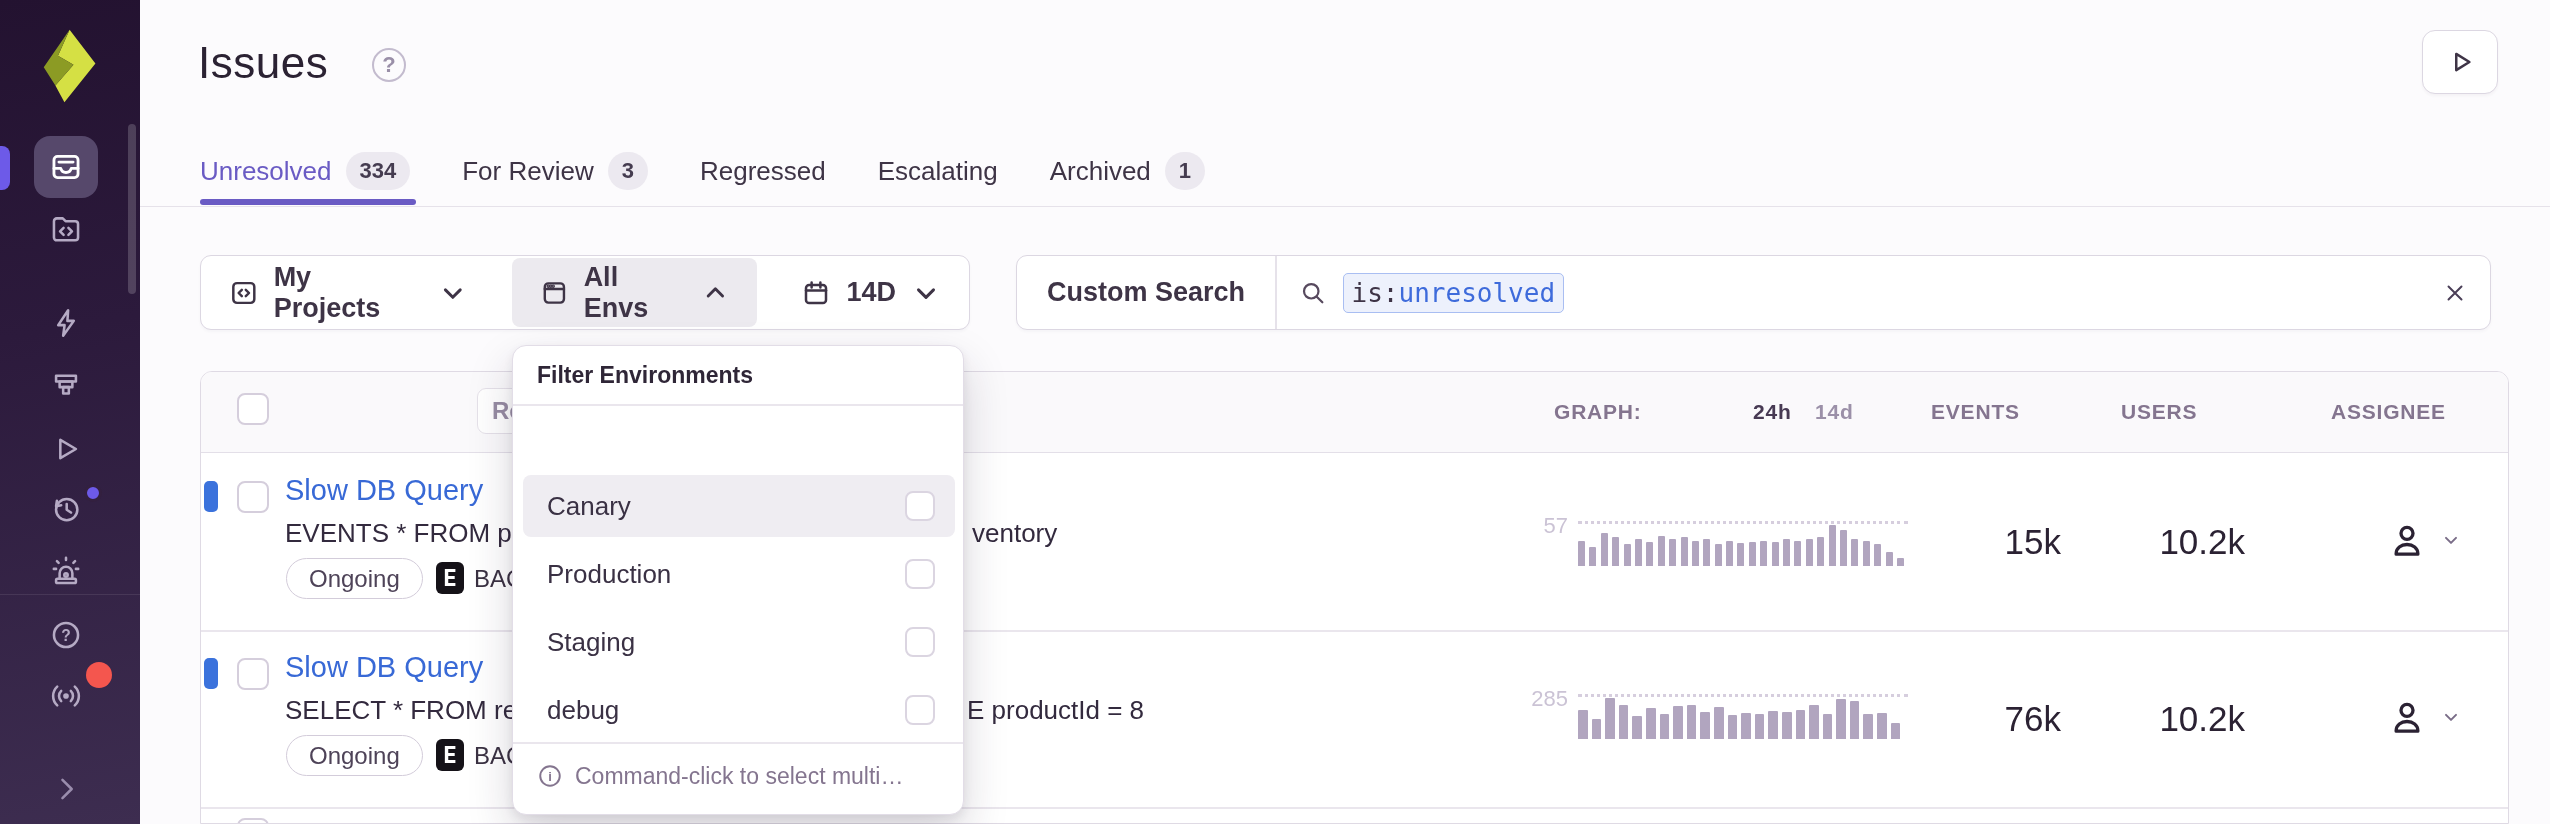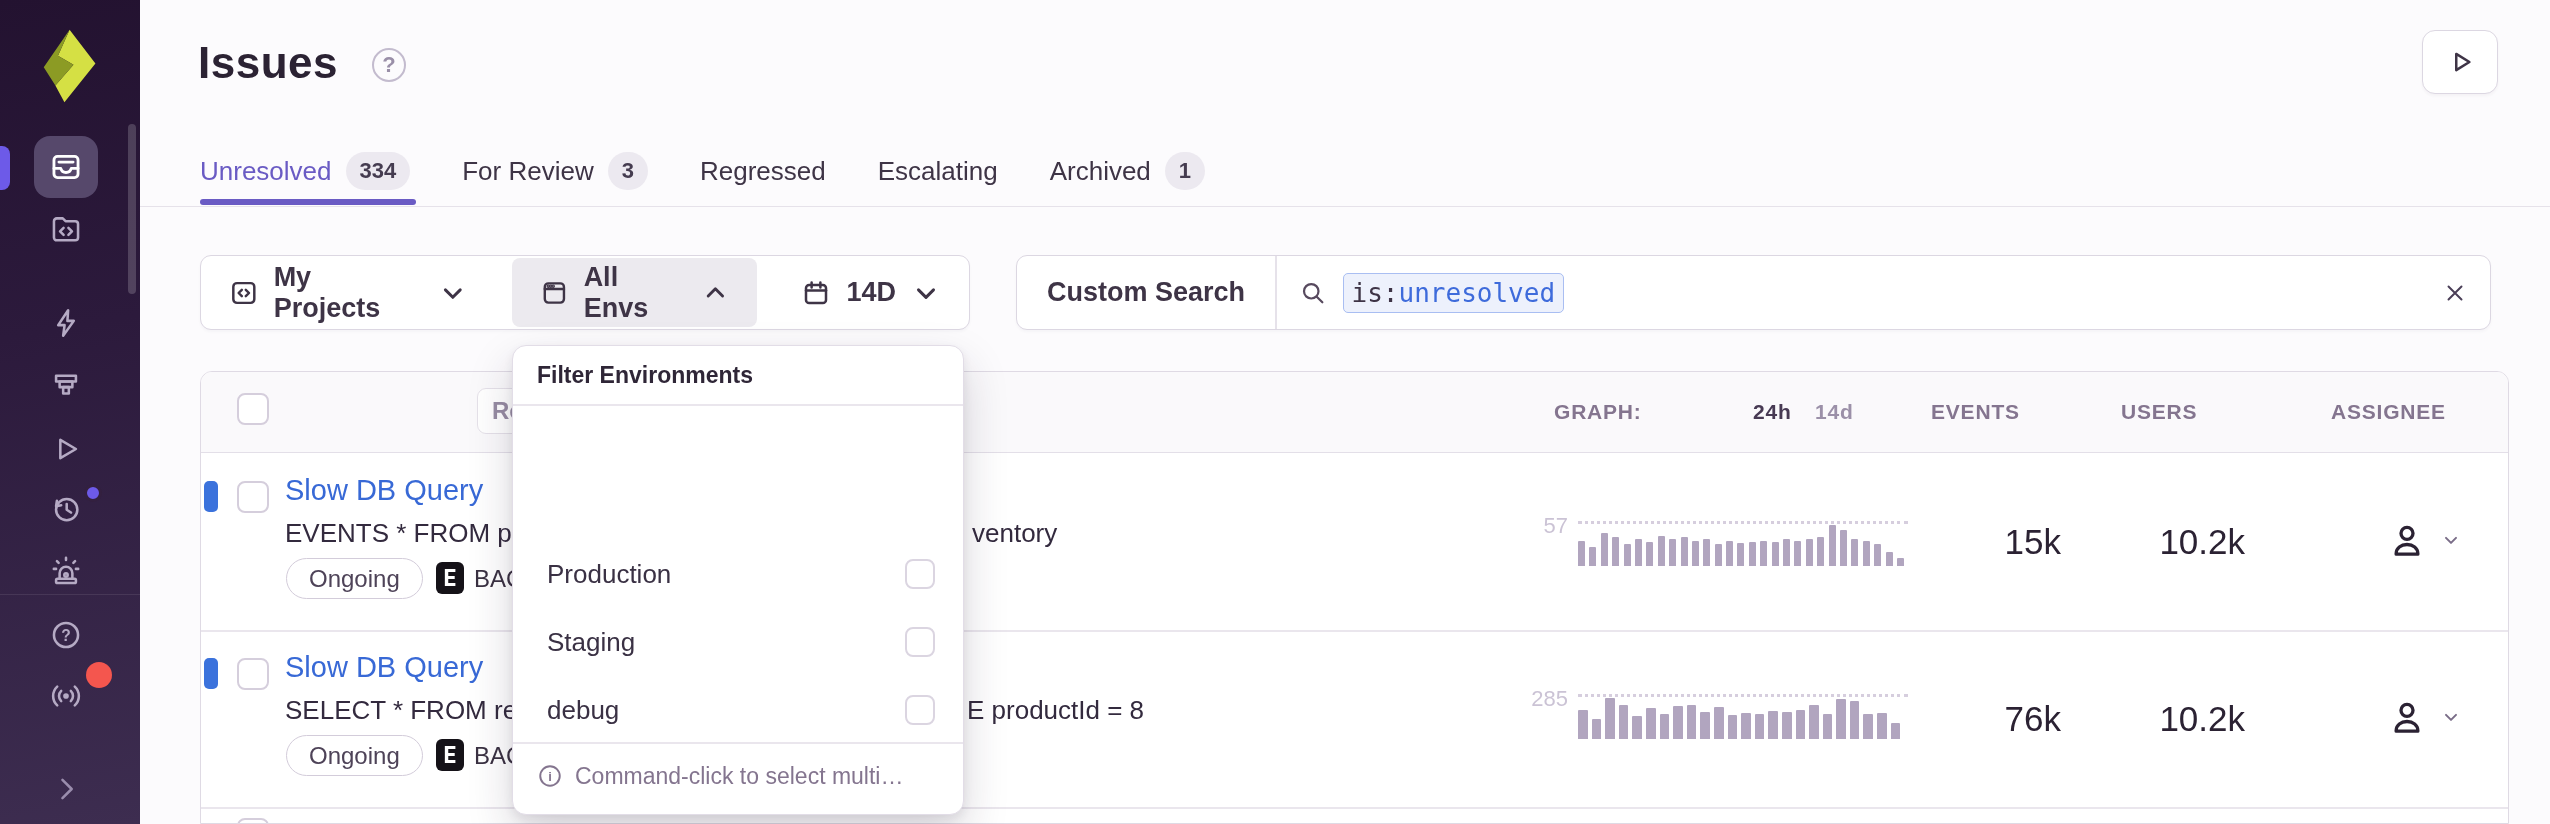--- a/index.html
+++ b/index.html
@@ -13,21 +13,21 @@
     background:linear-gradient(170deg,#231230 0%,#2C1A3C 40%,#3D2D50 100%)}
   .side-icon{position:absolute;left:48px;width:36px;height:36px;color:#B5AAC4;display:flex;align-items:center;justify-content:center}
   .side-icon svg{width:34px;height:34px}
   #issues-active-bg{position:absolute;left:34px;top:136px;width:64px;height:62px;border-radius:16px;background:#56486B}
   #side-accent{position:absolute;left:0;top:146px;width:10px;height:44px;border-radius:0 8px 8px 0;background:#6D5AE8}
   #side-scroll{position:absolute;left:128px;top:124px;width:8px;height:170px;border-radius:4px;background:rgba(255,255,255,.18)}
   #side-divider{position:absolute;left:0;top:594px;width:140px;height:1px;background:rgba(255,255,255,.09)}
   .dot{position:absolute;border-radius:50%}
 
   
-  #page-title{position:absolute;left:198px;top:38px;font-size:44px;font-weight:700;color:#2B2233;letter-spacing:.5px}
+  #page-title{position:absolute;left:198px;top:38px;font-size:44px;font-weight:400;color:#2B2233;letter-spacing:.5px}
   #title-help{position:absolute;left:372px;top:48px;width:34px;height:34px;border:2.5px solid #C3BBCE;border-radius:50%;
     color:#9A8FA8;font-size:22px;font-weight:700;display:flex;align-items:center;justify-content:center}
   #replay-btn{position:absolute;left:2422px;top:30px;width:76px;height:64px;background:#fff;border:1.5px solid #DCD7E2;
     border-radius:13px;display:flex;align-items:center;justify-content:center;box-shadow:0 2px 3px rgba(43,34,51,.04);color:#3E3446}
 
   
   #tabs{position:absolute;left:200px;top:150px;display:flex;gap:52px;align-items:center;height:42px}
   .tab{display:flex;align-items:center;gap:14px;font-size:26px;color:#3E3446;cursor:pointer}
   .tab.active{color:#6A5BC4;font-weight:500}
   .tab-badge{background:#ECE9F0;border-radius:19px;height:38px;min-width:38px;padding:0 14px;display:flex;align-items:center;
@@ -417,20 +417,24 @@
     </div>
 
     <div class="row-sep" style="top:435px"></div>
 
     <span class="cb" style="left:36px;top:446px"></span>
   </div>
 
   <div id="env-dropdown">
     <div id="env-dd-title">Filter Environments</div>
     <div id="env-dd-hdiv"></div>
+    <div class="env-opt hovered" style="top:129px">
+      <span>Canary</span>
+      <span class="env-cb"></span>
+    </div>
     <div class="env-opt" style="top:197px">
       <span>Production</span>
       <span class="env-cb"></span>
     </div>
     <div class="env-opt" style="top:265px">
       <span>Staging</span>
       <span class="env-cb"></span>
     </div>
     <div class="env-opt" style="top:333px">
       <span>debug</span>

